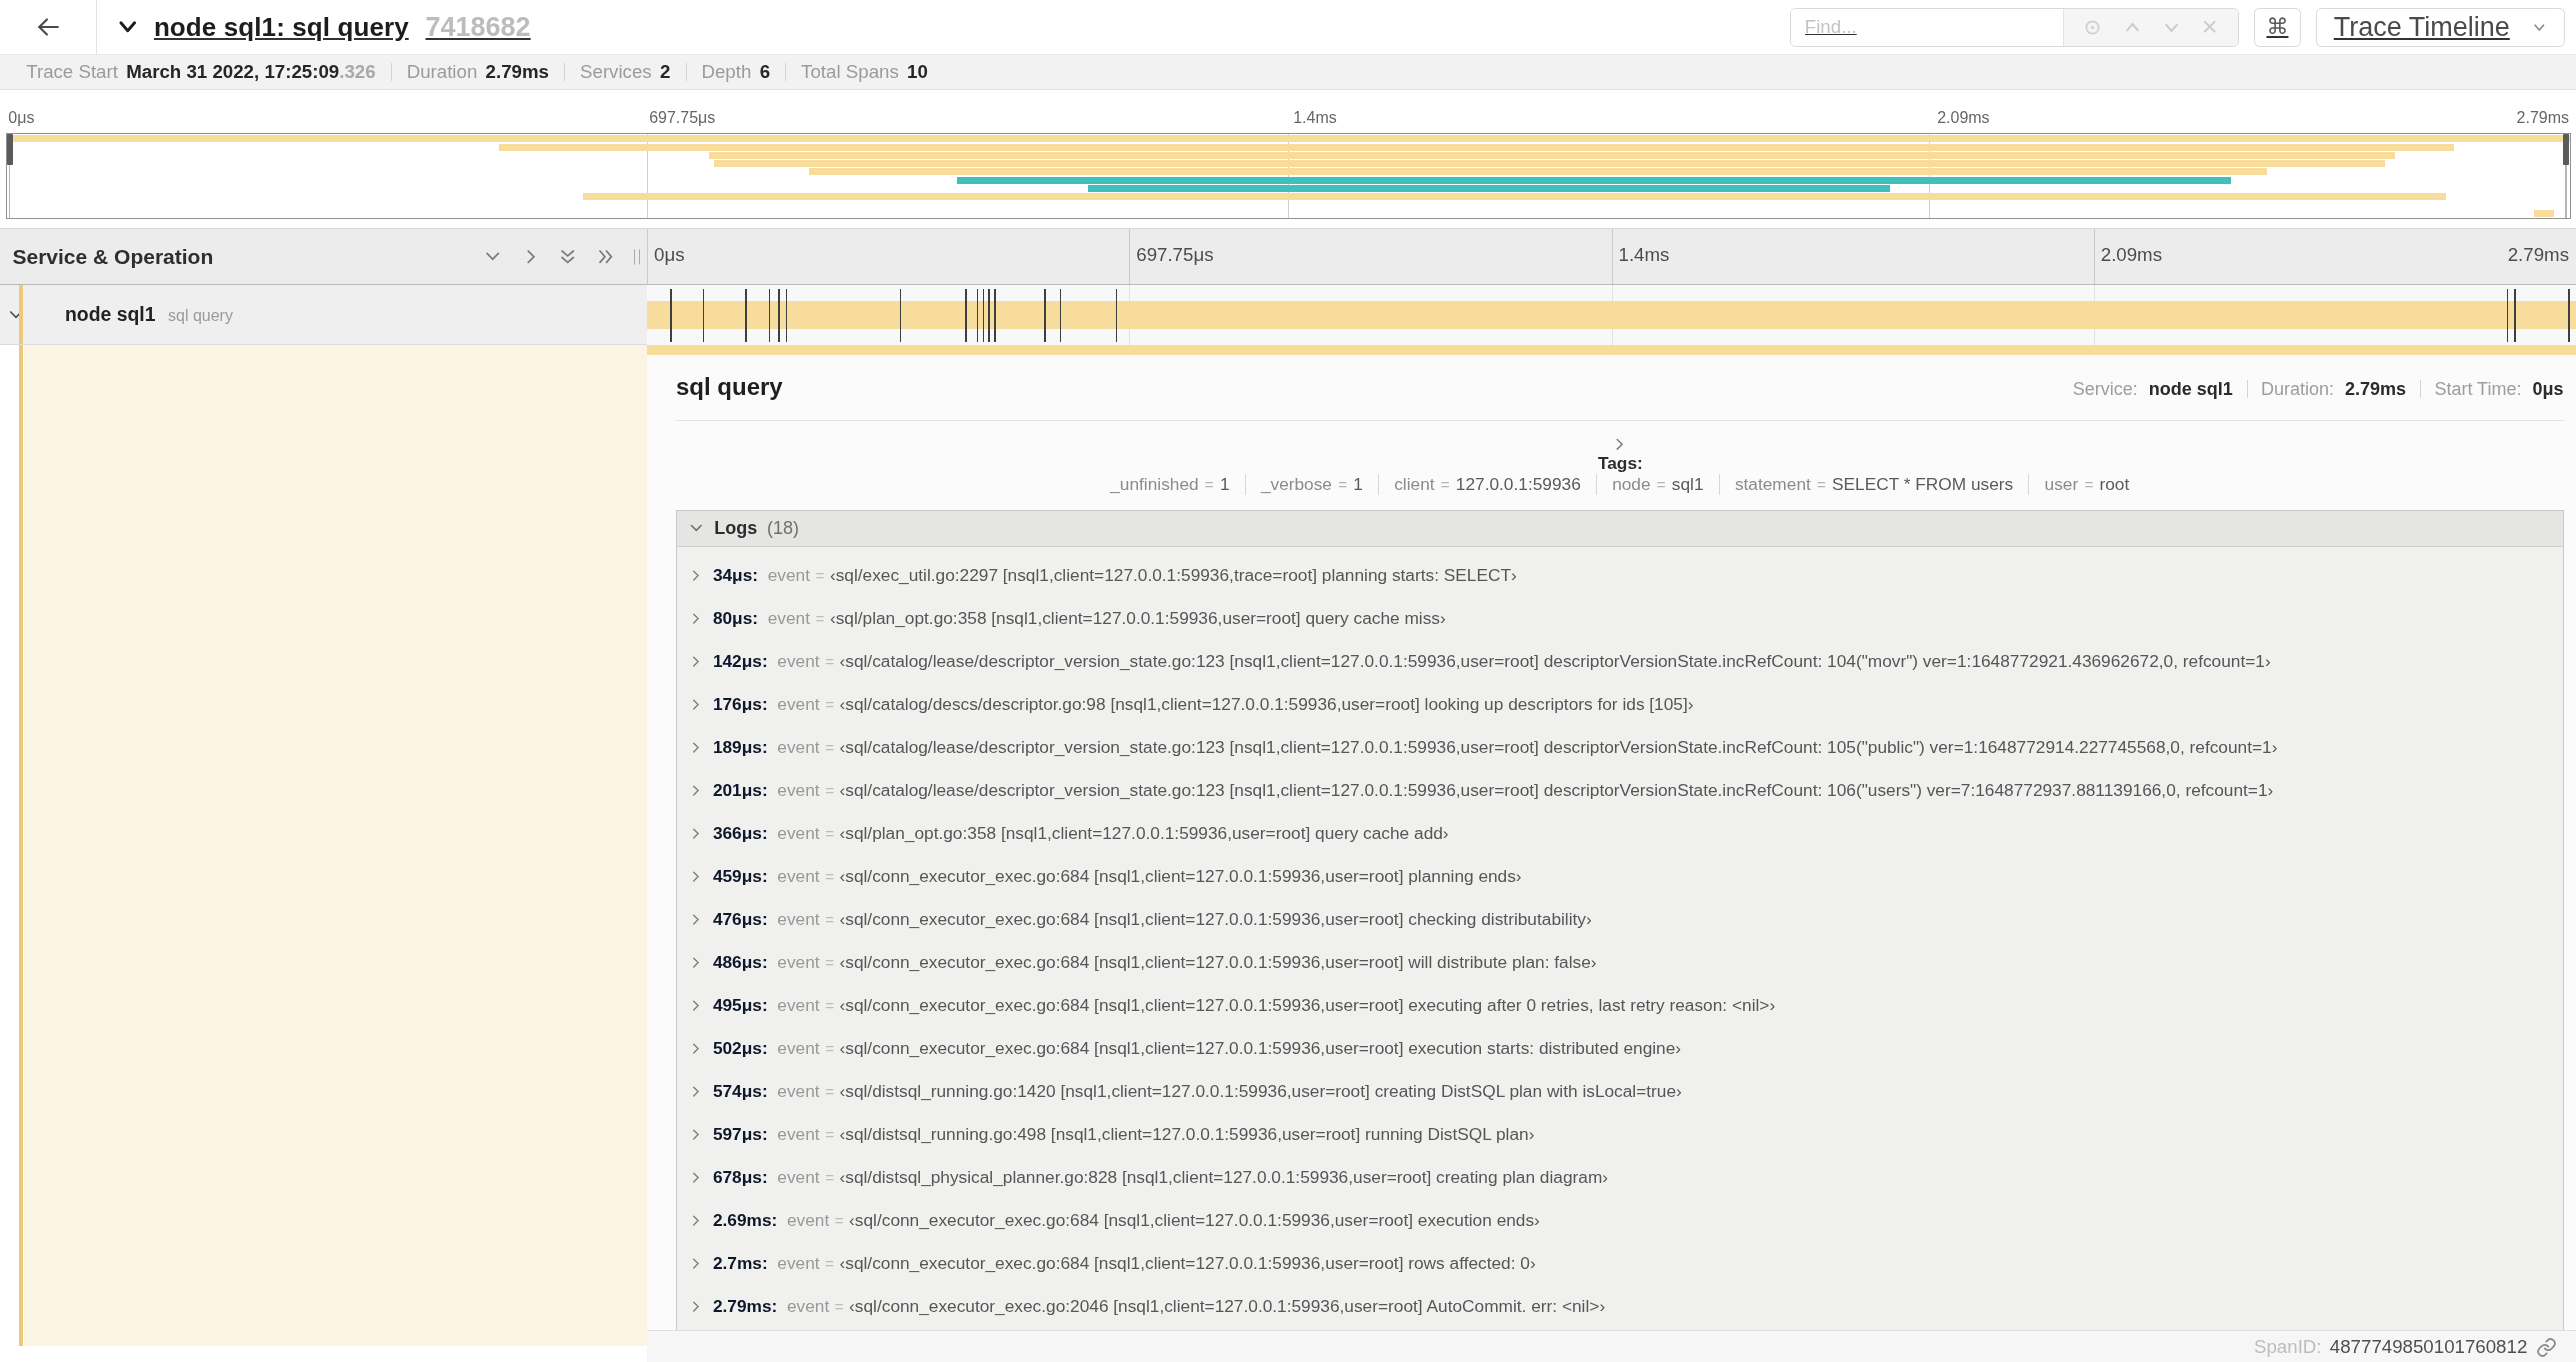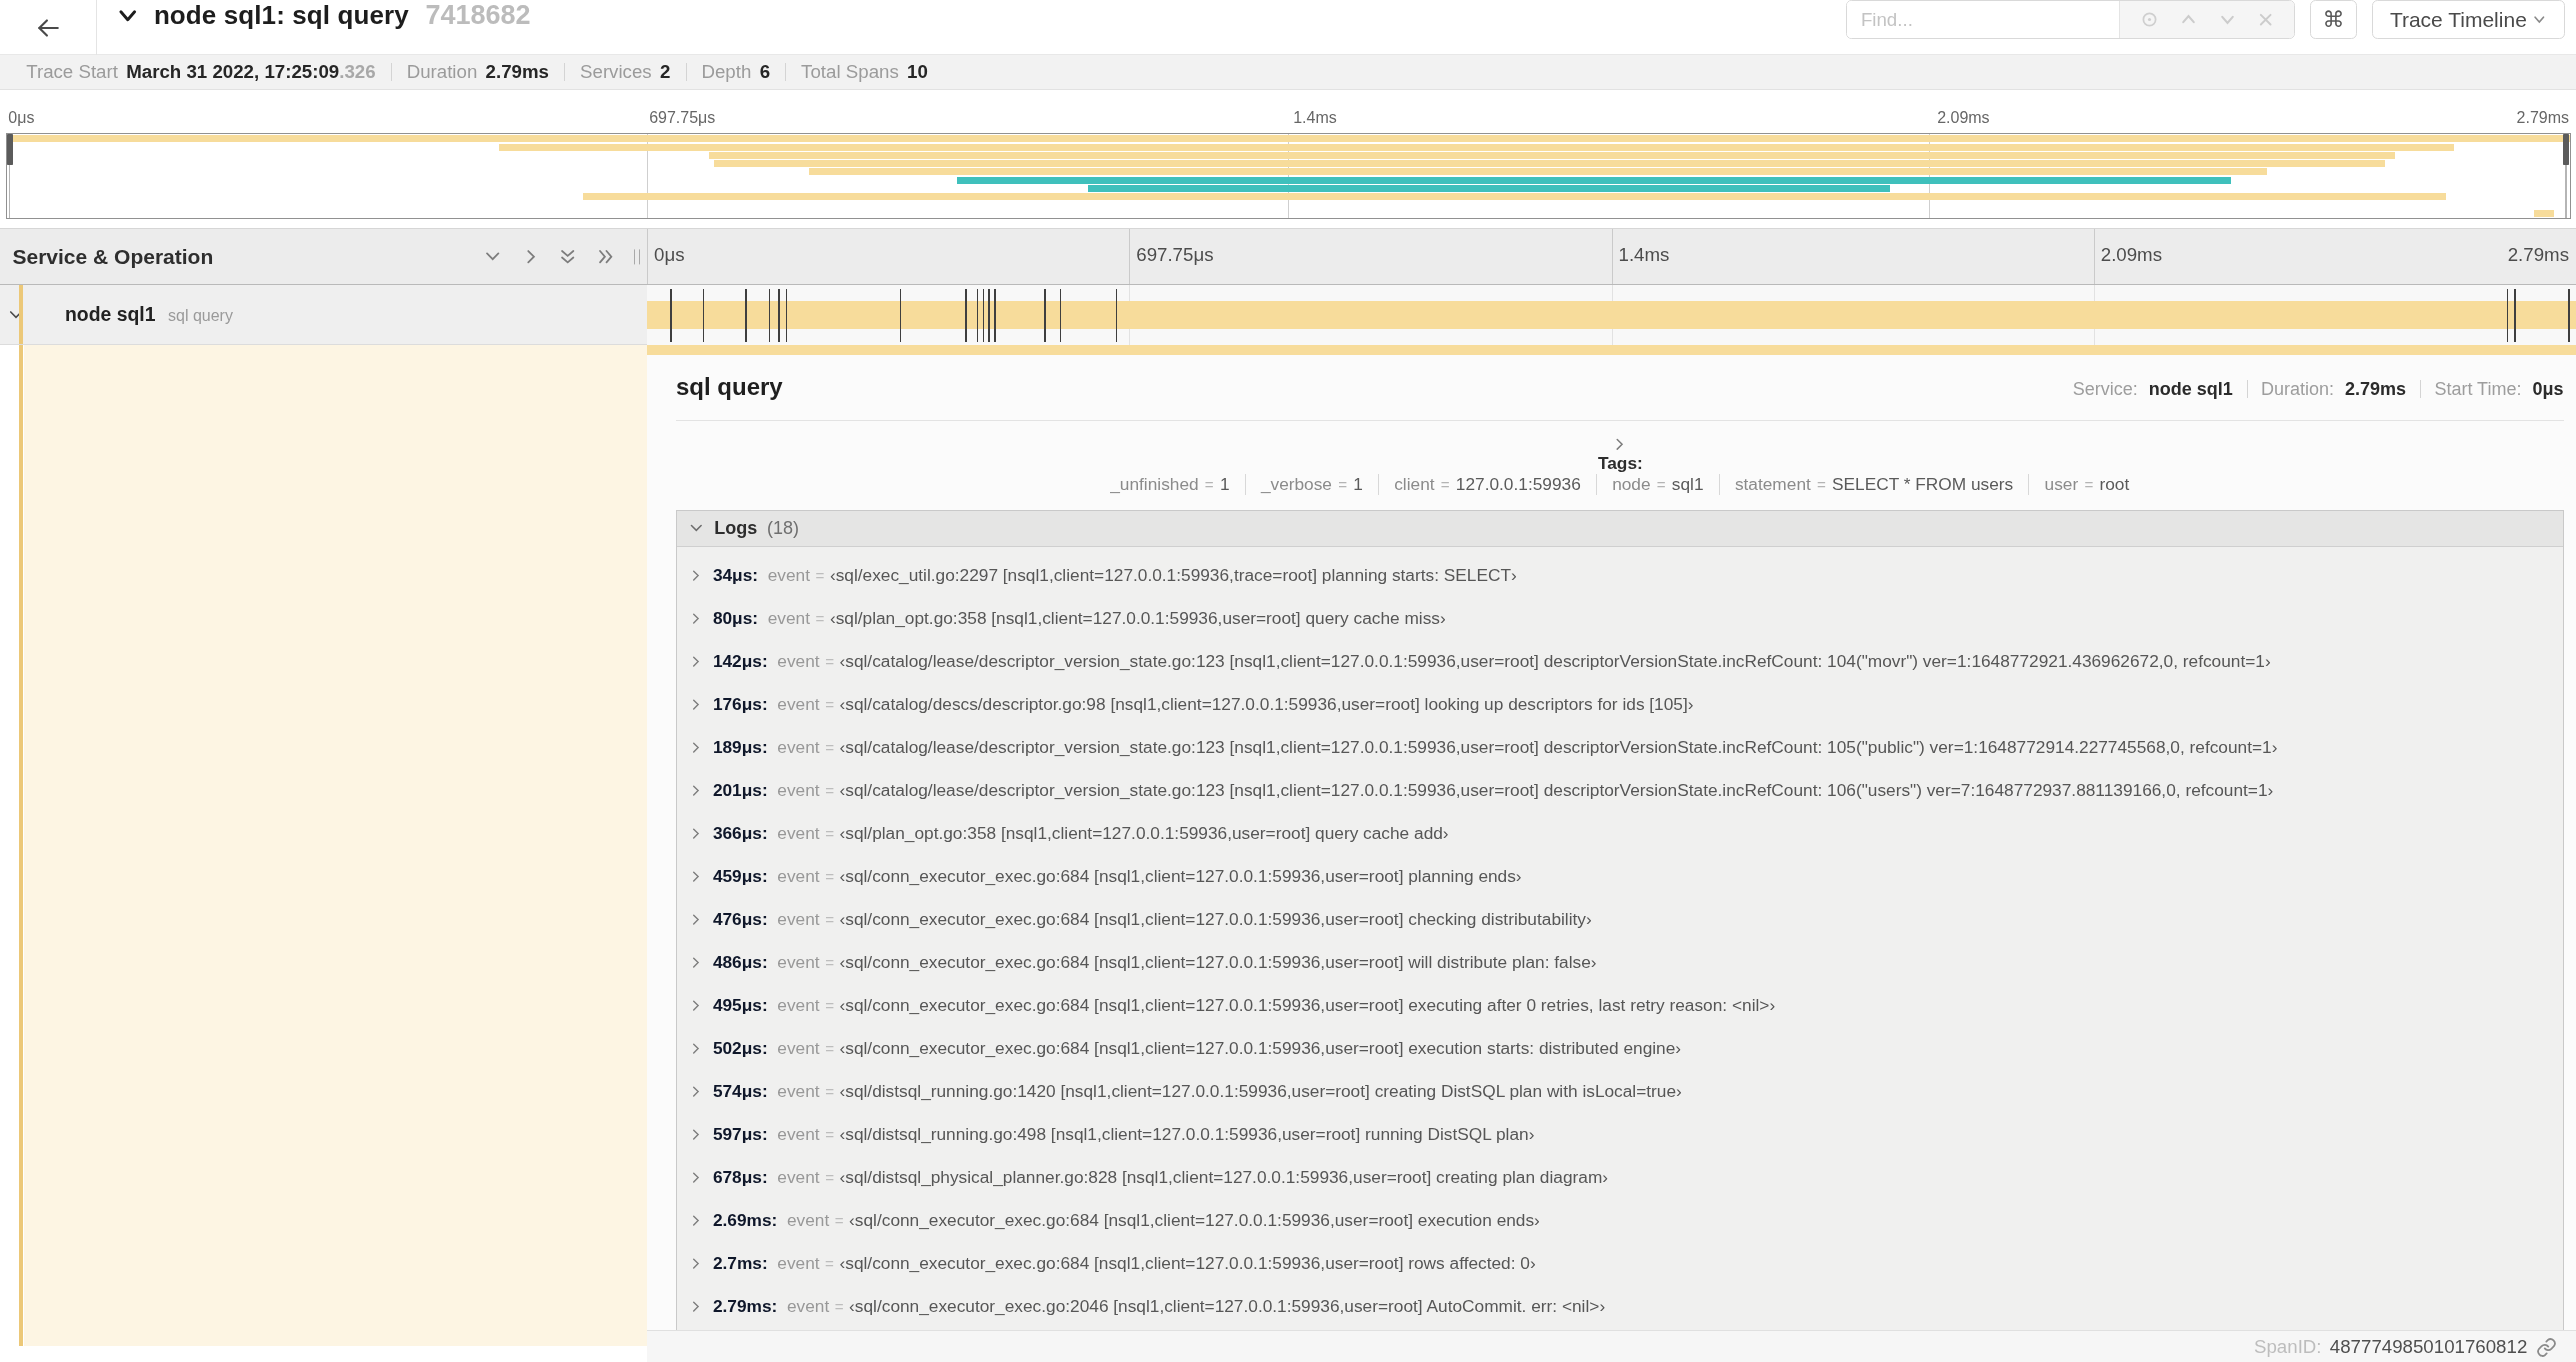--- a/index.html
+++ b/index.html
@@ -4,35 +4,35 @@
 <style>
   * { margin:0; padding:0; box-sizing:border-box; }
   html,body { background:#fff; }
   body {
     width:2576px; height:1363px; overflow:hidden; position:relative;
     font-family:"Liberation Sans", sans-serif; color:#333;
   }
   .page { position:absolute; inset:0; }
 
   
-  .topbar { height:55px; background:#fff; display:flex; align-items:flex-start; position:relative; border-bottom:0.7px solid #e8e8e8; }
+  .topbar { height:55px; background:#fff; display:flex; align-items:center; position:relative; border-bottom:0.7px solid #e8e8e8;text-decoration:underline; }
   .backbtn { width:97px; height:55px; display:flex; align-items:center; justify-content:center; border-right:0.7px solid #e4e4e4; cursor:pointer; }
   .titlewrap { display:flex; align-items:center; gap:14px; padding-left:19.4px; flex:1; min-width:0; }
   .tchev { display:flex; }
   h1.ttitle { font-size:26px; font-weight:bold; color:#1d1d1d; letter-spacing:0.1px; }
   .traceid { font-size:27px; color:#bcbcbc; font-weight:bold; margin-left:2.8px; }
   .topright { display:flex; align-items:center; gap:15.2px; padding-right:11px; }
   .findbox { display:flex; height:39px; border:0.7px solid #d9d9d9; border-radius:5.5px; overflow:hidden; width:449px; background:#fff; }
   .findbox input { border:0; outline:none; flex:1; font-size:18.7px; padding:0 14px; color:#444; font-family:"Liberation Sans",sans-serif; background:#fff; }
   .findbox input::placeholder { color:#c3c3c3; }
   .findsuffix { width:199px; background:#f5f5f5; border-left:0.7px solid #e4e4e4; display:flex; align-items:center; justify-content:space-around; padding:0 9.7px; }
   .sufico { color:#cfcfcf; font-size:19.4px; display:flex; align-items:center; }
   .kbdbtn, .viewsel { height:39px; border:0.7px solid #d9d9d9; border-radius:5.5px; background:#fff; display:flex; align-items:center; justify-content:center; cursor:pointer; }
   .kbdbtn { width:47px; font-size:22px; color:#595959; }
-  .viewsel { padding:0 16.6px; gap:4px; font-size:21px; color:#4a4a4a; }
+  .viewsel { padding:0 16.6px; gap:21px; font-size:27px; color:#4a4a4a; }
 
   
   .metabar { height:35px; background:#f2f2f2; border-bottom:0.7px solid #e2e2e2; display:flex; align-items:center; padding-left:11px; font-size:18.7px; }
   .metaitem { display:flex; align-items:center; gap:8.3px; padding:0 15.2px; }
   .metaitem .lbl { color:#9b9b9b; }
   .metaitem .val { color:#262626; font-weight:bold; }
   .metaitem .sub { color:#a8a8a8; font-weight:bold; }
   .metadiv { width:0.7px; height:18px; background:#d4d4d4; }
 
   

